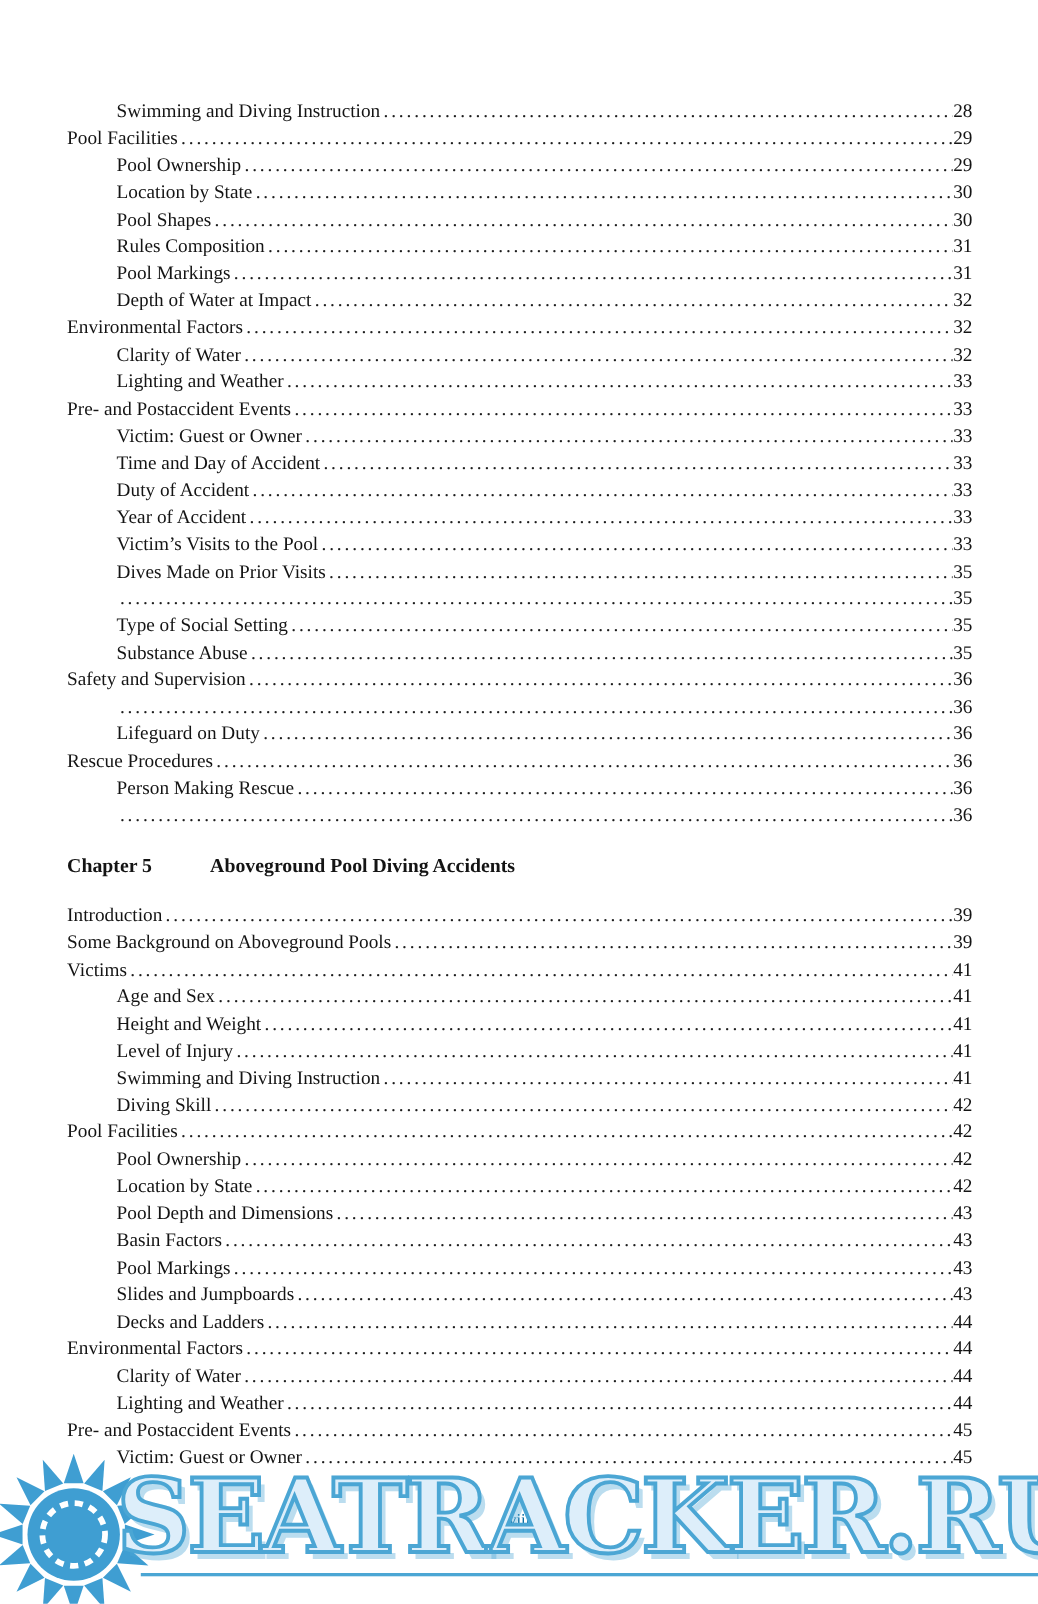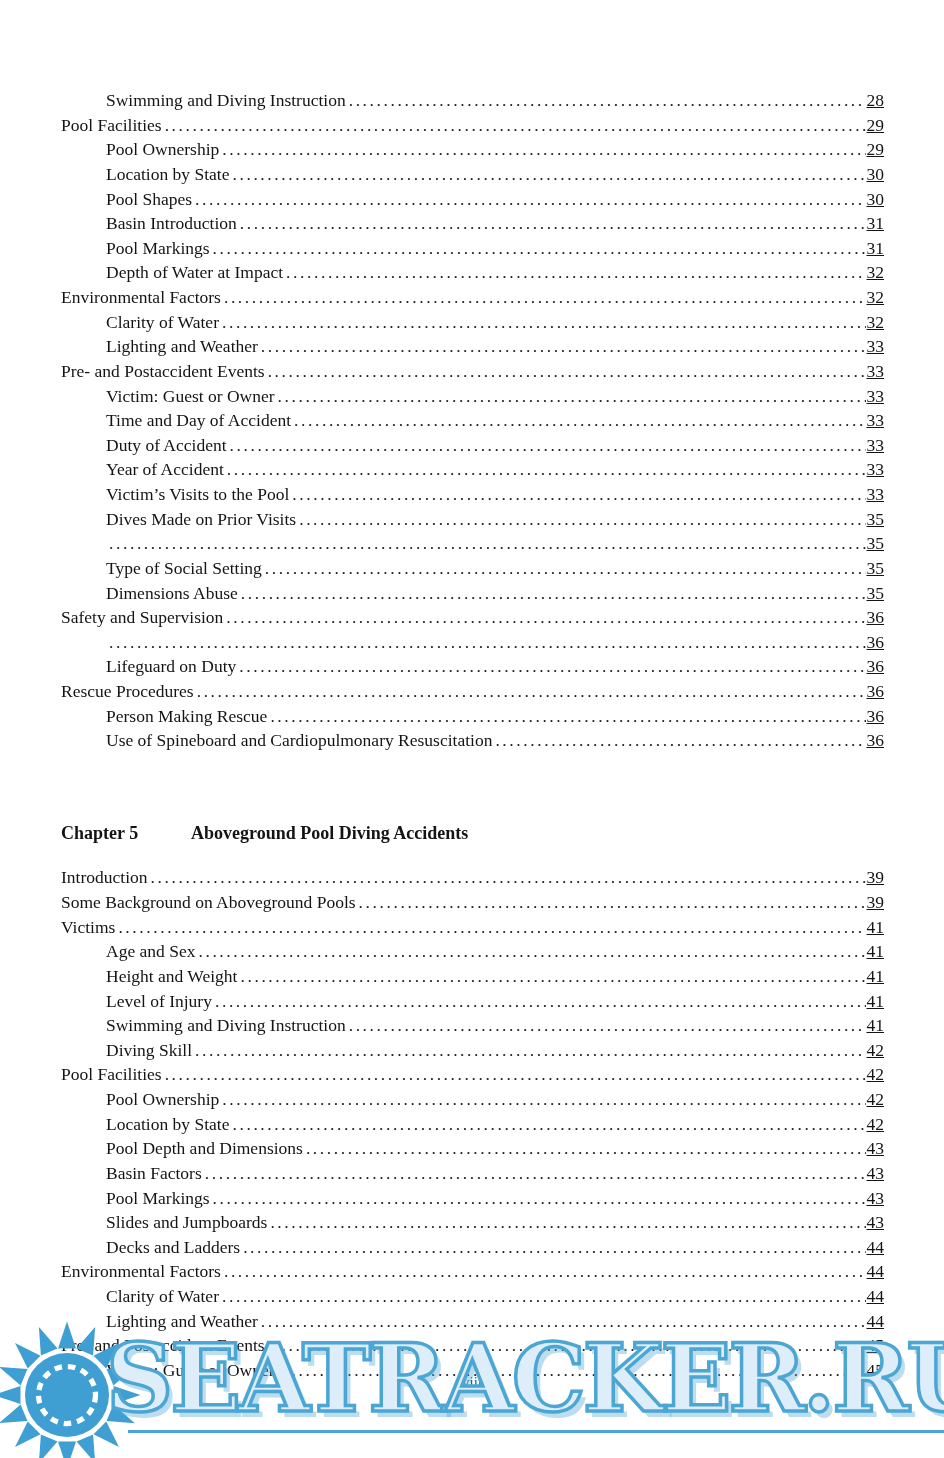--- a/index.html
+++ b/index.html
@@ -28,30 +28,30 @@
     overflow: hidden;
     white-space: nowrap;
     margin: 0 1px 0 3px;
   }
   .leader::after {
     content: "................................................................................................................................................................................................................................................";
     letter-spacing: 2.6px;
     font-size: 17.5px;
     color: #1c1c1c;
   }
-  .toc-page-num { white-space: nowrap; text-decoration: underline; }
+  .toc-page-num { white-space: nowrap; }
 
   .toc-chapter-heading {
     font-weight: bold;
     font-size: 18px;
     line-height: 24.6px;
     margin-top: 22px;
     margin-bottom: 20px;
   }
-  .chapter-label { display: inline-block; width: 130px; margin-top: 46px; }
+  .chapter-label { display: inline-block; width: 130px; }
 
   .footer {
     position: absolute;
     top: 1374px;
     left: 0; right: 0;
     text-align: center;
     font-size: 15px;
     color: #0369a1;
   }
 
@@ -111,21 +111,21 @@
         <span class="toc-label">Location by State</span>
         <span class="leader"></span>
         <span class="toc-page-num">30</span>
       </div>
       <div class="toc-row lvl1">
         <span class="toc-label">Pool Shapes</span>
         <span class="leader"></span>
         <span class="toc-page-num">30</span>
       </div>
       <div class="toc-row lvl1">
-        <span class="toc-label">Basin Introduction</span>
+        <span class="toc-label">Rules Composition</span>
         <span class="leader"></span>
         <span class="toc-page-num">31</span>
       </div>
       <div class="toc-row lvl1">
         <span class="toc-label">Pool Markings</span>
         <span class="leader"></span>
         <span class="toc-page-num">31</span>
       </div>
       <div class="toc-row lvl1">
         <span class="toc-label">Depth of Water at Impact</span>
@@ -185,21 +185,21 @@
       <div class="toc-row lvl1">
         <span class="leader"></span>
         <span class="toc-page-num">35</span>
       </div>
       <div class="toc-row lvl1">
         <span class="toc-label">Type of Social Setting</span>
         <span class="leader"></span>
         <span class="toc-page-num">35</span>
       </div>
       <div class="toc-row lvl1">
-        <span class="toc-label">Dimensions Abuse</span>
+        <span class="toc-label">Substance Abuse</span>
         <span class="leader"></span>
         <span class="toc-page-num">35</span>
       </div>
       <div class="toc-row lvl0">
         <span class="toc-label">Safety and Supervision</span>
         <span class="leader"></span>
         <span class="toc-page-num">36</span>
       </div>
       <div class="toc-row lvl1">
         <span class="leader"></span>
@@ -214,21 +214,20 @@
         <span class="toc-label">Rescue Procedures</span>
         <span class="leader"></span>
         <span class="toc-page-num">36</span>
       </div>
       <div class="toc-row lvl1">
         <span class="toc-label">Person Making Rescue</span>
         <span class="leader"></span>
         <span class="toc-page-num">36</span>
       </div>
       <div class="toc-row lvl1">
-        <span class="toc-label">Use of Spineboard and Cardiopulmonary Resuscitation</span>
         <span class="leader"></span>
         <span class="toc-page-num">36</span>
       </div>
       <div class="toc-chapter-heading"><span class="chapter-label">Chapter 5</span><span class="chapter-title">Aboveground Pool Diving Accidents</span></div>
       <div class="toc-row lvl0">
         <span class="toc-label">Introduction</span>
         <span class="leader"></span>
         <span class="toc-page-num">39</span>
       </div>
       <div class="toc-row lvl0">

